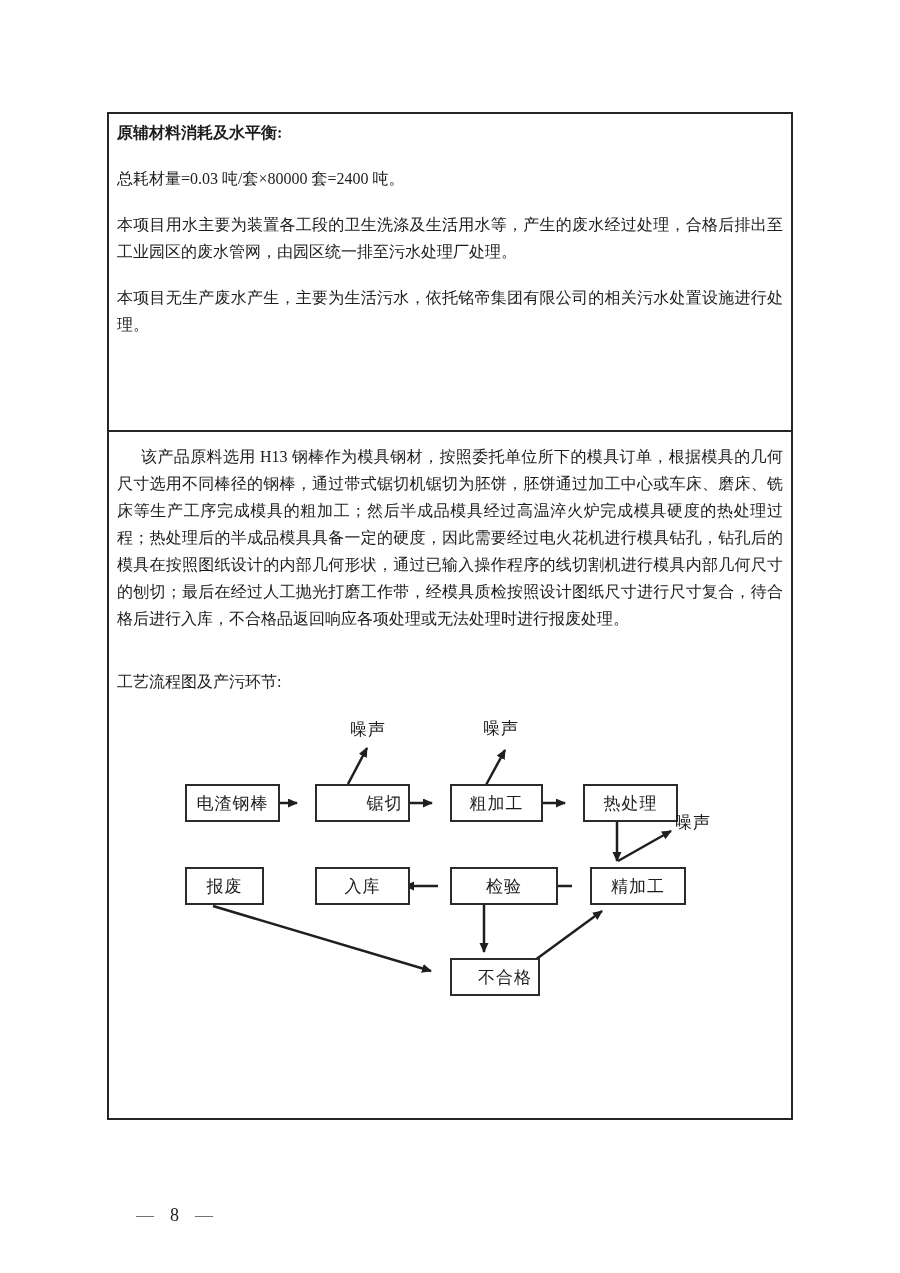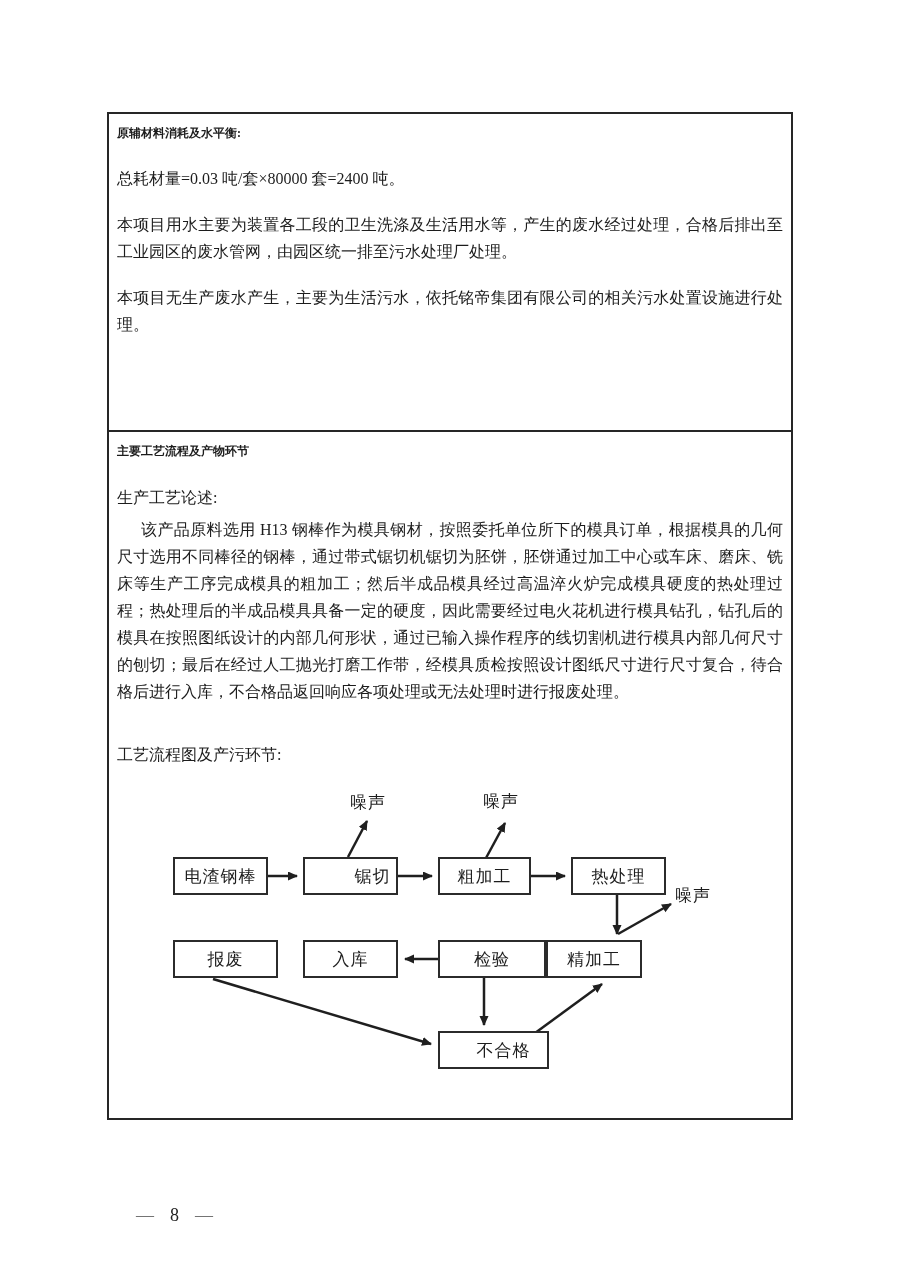--- a/index.html
+++ b/index.html
@@ -7,31 +7,31 @@
     position:relative;width:900px;height:1273px;background:#ffffff;
     font-family:"Liberation Serif","DejaVu Serif",serif;color:#1c1c1c;overflow:hidden;
   }
   .doc-table{
     position:absolute;left:107px;top:112px;width:686px;box-sizing:border-box;
     border:2px solid #262626;background:#fff;
   }
   .cell{box-sizing:border-box;padding:6px 8px 0 8px;}
   .cell1{height:318px;border-bottom:2px solid #262626;}
   .cell2{height:686px;}
-  .sec-heading{font-size:12px;font-weight:bold;margin:0;line-height:26px;}
+  .sec-heading{font-size:16px;font-weight:bold;margin:0;line-height:26px;}
   .para{font-size:16px;line-height:27px;margin:19px 0 0 0;text-align:justify;}
   .para-label{margin-top:20px;text-align:left;}
   .para-proc{margin-top:5px;text-indent:24px;}
   .para-flowlab{margin-top:36px;text-align:left;}
   .flowchart{position:relative;height:302px;margin-top:10px;}
   .arrows{position:absolute;left:0;top:0;}
   .fbox{
     position:absolute;box-sizing:border-box;height:38px;border:2px solid #2b2b2b;
     background:#fff;display:flex;align-items:center;justify-content:center;
-    font-size:17px;letter-spacing:1px;white-space:nowrap;
+    font-size:17px;letter-spacing:1px;white-space:nowrap;margin-left:12px;
   }
   .noise{position:absolute;font-size:17px;letter-spacing:1px;white-space:nowrap;}
   .footer{
     position:absolute;left:136px;top:1202px;font-size:18px;line-height:26px;
     display:flex;align-items:center;
   }
   .footer .dash{color:#6e6e6e;}
   .footer .num{color:#222;margin:0 16px;}
 </style>
 </head>
@@ -42,22 +42,20 @@
   <div class="doc-table">
 
     <section class="cell cell1">
       <h2 class="sec-heading">原辅材料消耗及水平衡:</h2>
       <p class="para">总耗材量=0.03 吨/套×80000 套=2400 吨。</p>
       <p class="para">本项目用水主要为装置各工段的卫生洗涤及生活用水等，产生的废水经过处理，合格后排出至工业园区的废水管网，由园区统一排至污水处理厂处理。</p>
       <p class="para">本项目无生产废水产生，主要为生活污水，依托铭帝集团有限公司的相关污水处置设施进行处理。</p>
     </section>
 
     <section class="cell cell2">
-      <h2 class="sec-heading">主要工艺流程及产物环节</h2>
-      <p class="para para-label">生产工艺论述:</p>
       <p class="para para-proc">该产品原料选用 H13 钢棒作为模具钢材，按照委托单位所下的模具订单，根据模具的几何尺寸选用不同棒径的钢棒，通过带式锯切机锯切为胚饼，胚饼通过加工中心或车床、磨床、铣床等生产工序完成模具的粗加工；然后半成品模具经过高温淬火炉完成模具硬度的热处理过程；热处理后的半成品模具具备一定的硬度，因此需要经过电火花机进行模具钻孔，钻孔后的模具在按照图纸设计的内部几何形状，通过已输入操作程序的线切割机进行模具内部几何尺寸的刨切；最后在经过人工抛光打磨工作带，经模具质检按照设计图纸尺寸进行尺寸复合，待合格后进行入库，不合格品返回响应各项处理或无法处理时进行报废处理。</p>
       <p class="para para-flowlab">工艺流程图及产污环节:</p>
 
       <div class="flowchart">
 
         <svg class="arrows" width="682" height="302" viewBox="0 0 682 302">
           <defs>
             <marker id="ah" markerUnits="userSpaceOnUse" markerWidth="12" markerHeight="10" refX="9" refY="4.5" orient="auto">
               <path d="M0,0 L10,4.5 L0,9 Z" fill="#1f1f1f"></path>
             </marker>
@@ -76,26 +74,26 @@
             <line x1="414" y1="258" x2="485" y2="206" marker-end="url(#ah)"></line>
             <line x1="96" y1="201" x2="314" y2="266" marker-end="url(#ah)"></line>
           </g>
         </svg>
 
         <div class="fbox" style="left:56px;top:79px;width:95px;">电渣钢棒</div>
         <div class="fbox" style="left:186px;top:79px;width:95px;padding-left:44px;">锯切</div>
         <div class="fbox" style="left:321px;top:79px;width:93px;text-align:center;">粗加工</div>
         <div class="fbox" style="left:454px;top:79px;width:95px;">热处理</div>
 
-        <div class="fbox" style="left:56px;top:162px;width:105px;">报废</div>
+        <div class="fbox" style="left:56px;top:162px;width:79px;">报废</div>
         <div class="fbox" style="left:186px;top:162px;width:95px;">入库</div>
         <div class="fbox" style="left:321px;top:162px;width:108px;">检验</div>
-        <div class="fbox" style="left:429px;top:162px;width:96px;">精加工</div>
+        <div class="fbox" style="left:461px;top:162px;width:96px;">精加工</div>
 
-        <div class="fbox" style="left:321px;top:253px;width:111px;padding-left:20px;">不合格</div>
+        <div class="fbox" style="left:321px;top:253px;width:90px;padding-left:20px;">不合格</div>
 
         <div class="noise" style="left:233px;top:13px;">噪声</div>
         <div class="noise" style="left:366px;top:12px;">噪声</div>
         <div class="noise" style="left:558px;top:106px;">噪声</div>
       </div>
     </section>
 
   </div>
 
   <div class="footer">

